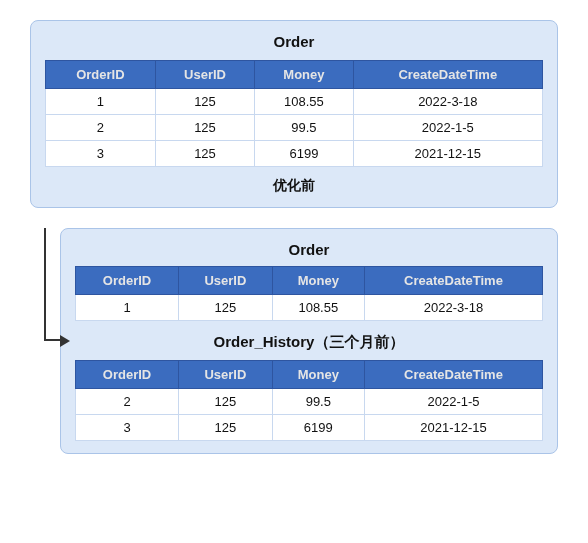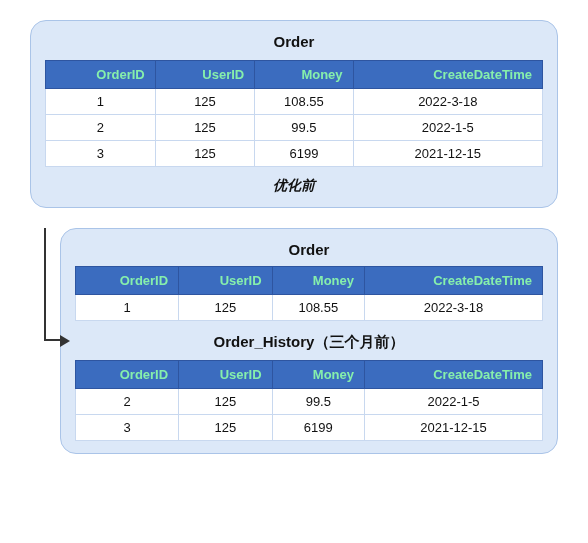--- a/index.html
+++ b/index.html
@@ -11,65 +11,64 @@
       display: flex;
       flex-direction: column;
       align-items: center;
       padding: 20px 30px;
       gap: 20px;
     }
 
     .panel {
       background: #dce8f8;
       border: 1.5px solid #aac4e8;
-      border-radius: 16px;
+      border-radius: 8px;
       padding: 12px 14px;
       flex: 1;
     }
 
     .panel-title {
       text-align: center;
       font-weight: bold;
       font-size: 15px;
       margin-bottom: 10px;
       color: #111;
     }
 
     .db-table {
       width: 100%;
       border-collapse: collapse;
       background: white;
     }
 
     .db-table th {
       background: #3b6cbf;
-      color: #86efac;
+      color: #e5e5e5;
       font-weight: bold;
       font-size: 13px;
       padding: 6px 10px;
-      text-align: right;
+      text-align: center;
       border: 1px solid #2e55a0;
     }
 
     .db-table td {
       background: white;
       font-size: 13px;
       padding: 5px 10px;
       text-align: center;
       border: 1px solid #c8d8ef;
       color: #111;
     }
 
     .panel-caption {
       text-align: center;
       font-size: 14px;
       font-weight: bold;
       margin-top: 10px;
       color: #111;
-      font-style: italic;
     }
 
     .bottom-diagram {
       width: 100%;
       display: flex;
       flex-direction: row;
       gap: 0;
     }
 
     .arrow-container {

